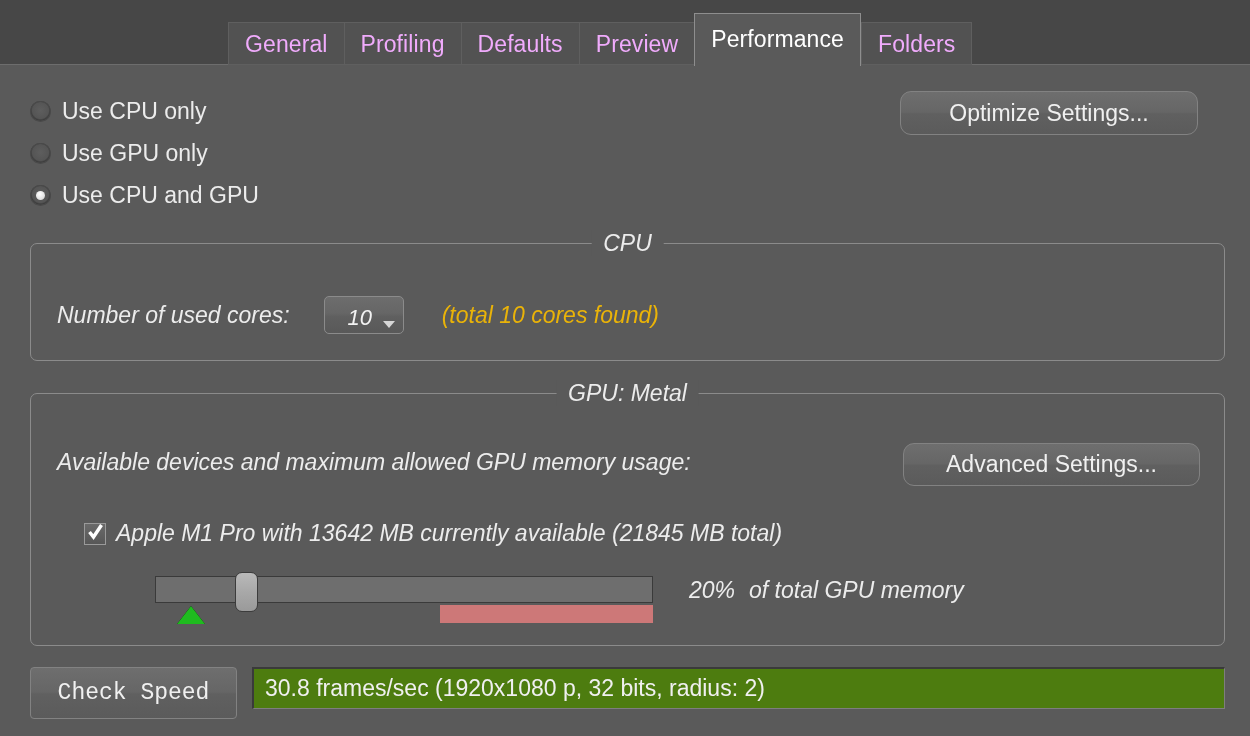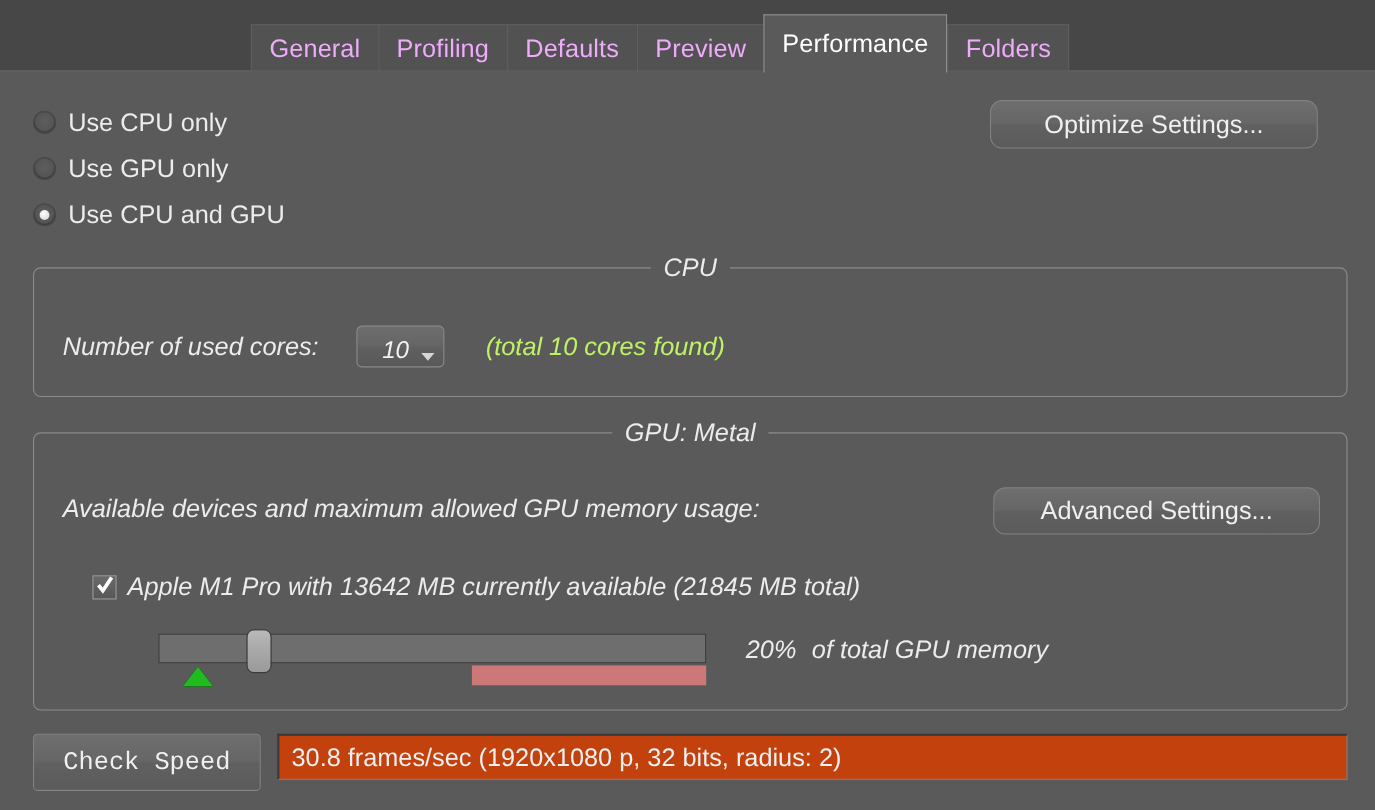--- a/index.html
+++ b/index.html
@@ -205,21 +205,21 @@
   }
   .combo .chev {
     position: absolute;
     right: 8px;
     bottom: 5px;
     width: 0; height: 0;
     border-left: 6px solid transparent;
     border-right: 6px solid transparent;
     border-top: 7px solid #d6d6d6;
   }
-  .cpu-total { font-size: 23px; color: #bef264; }
+  .cpu-total { font-size: 23px; color: #eab308; }
 
   
   .gpu-desc {
     position: absolute;
     left: 26px;
     top: 55px;
     font-size: 23px;
     color: #ececec;
     white-space: nowrap;
   }
@@ -246,21 +246,21 @@
   .gpu-device-label {
     font-size: 23px;
     color: #ececec;
     margin-left: 10px;
     white-space: nowrap;
   }
 
   
   .slider-wrap {
     position: absolute;
-    left: 113px;
+    left: 124px;
     top: 182px;
     width: 1060px;
     height: 52px;
   }
   .slider-track {
     position: absolute;
     left: 0; top: 0;
     width: 498px;
     height: 27px;
     background: #6e6e6e;
@@ -315,21 +315,21 @@
     height: 52px;
     border-radius: 4px;
     font-family: Liberation Mono, monospace;
   }
   #speed-result-field {
     position: absolute;
     left: 252px;
     top: 602px;
     width: 973px;
     height: 42px;
-    background: #c2410c;
+    background: #4d7c0f;
     border: 1px solid #7e7e7e;
     border-left: 2px solid #3a3a3a;
     border-top: 2px solid #3a3a3a;
     box-sizing: border-box;
     display: flex;
     align-items: center;
     padding-left: 11px;
     font-size: 23px;
     color: #f0f0f0;
     white-space: nowrap;

